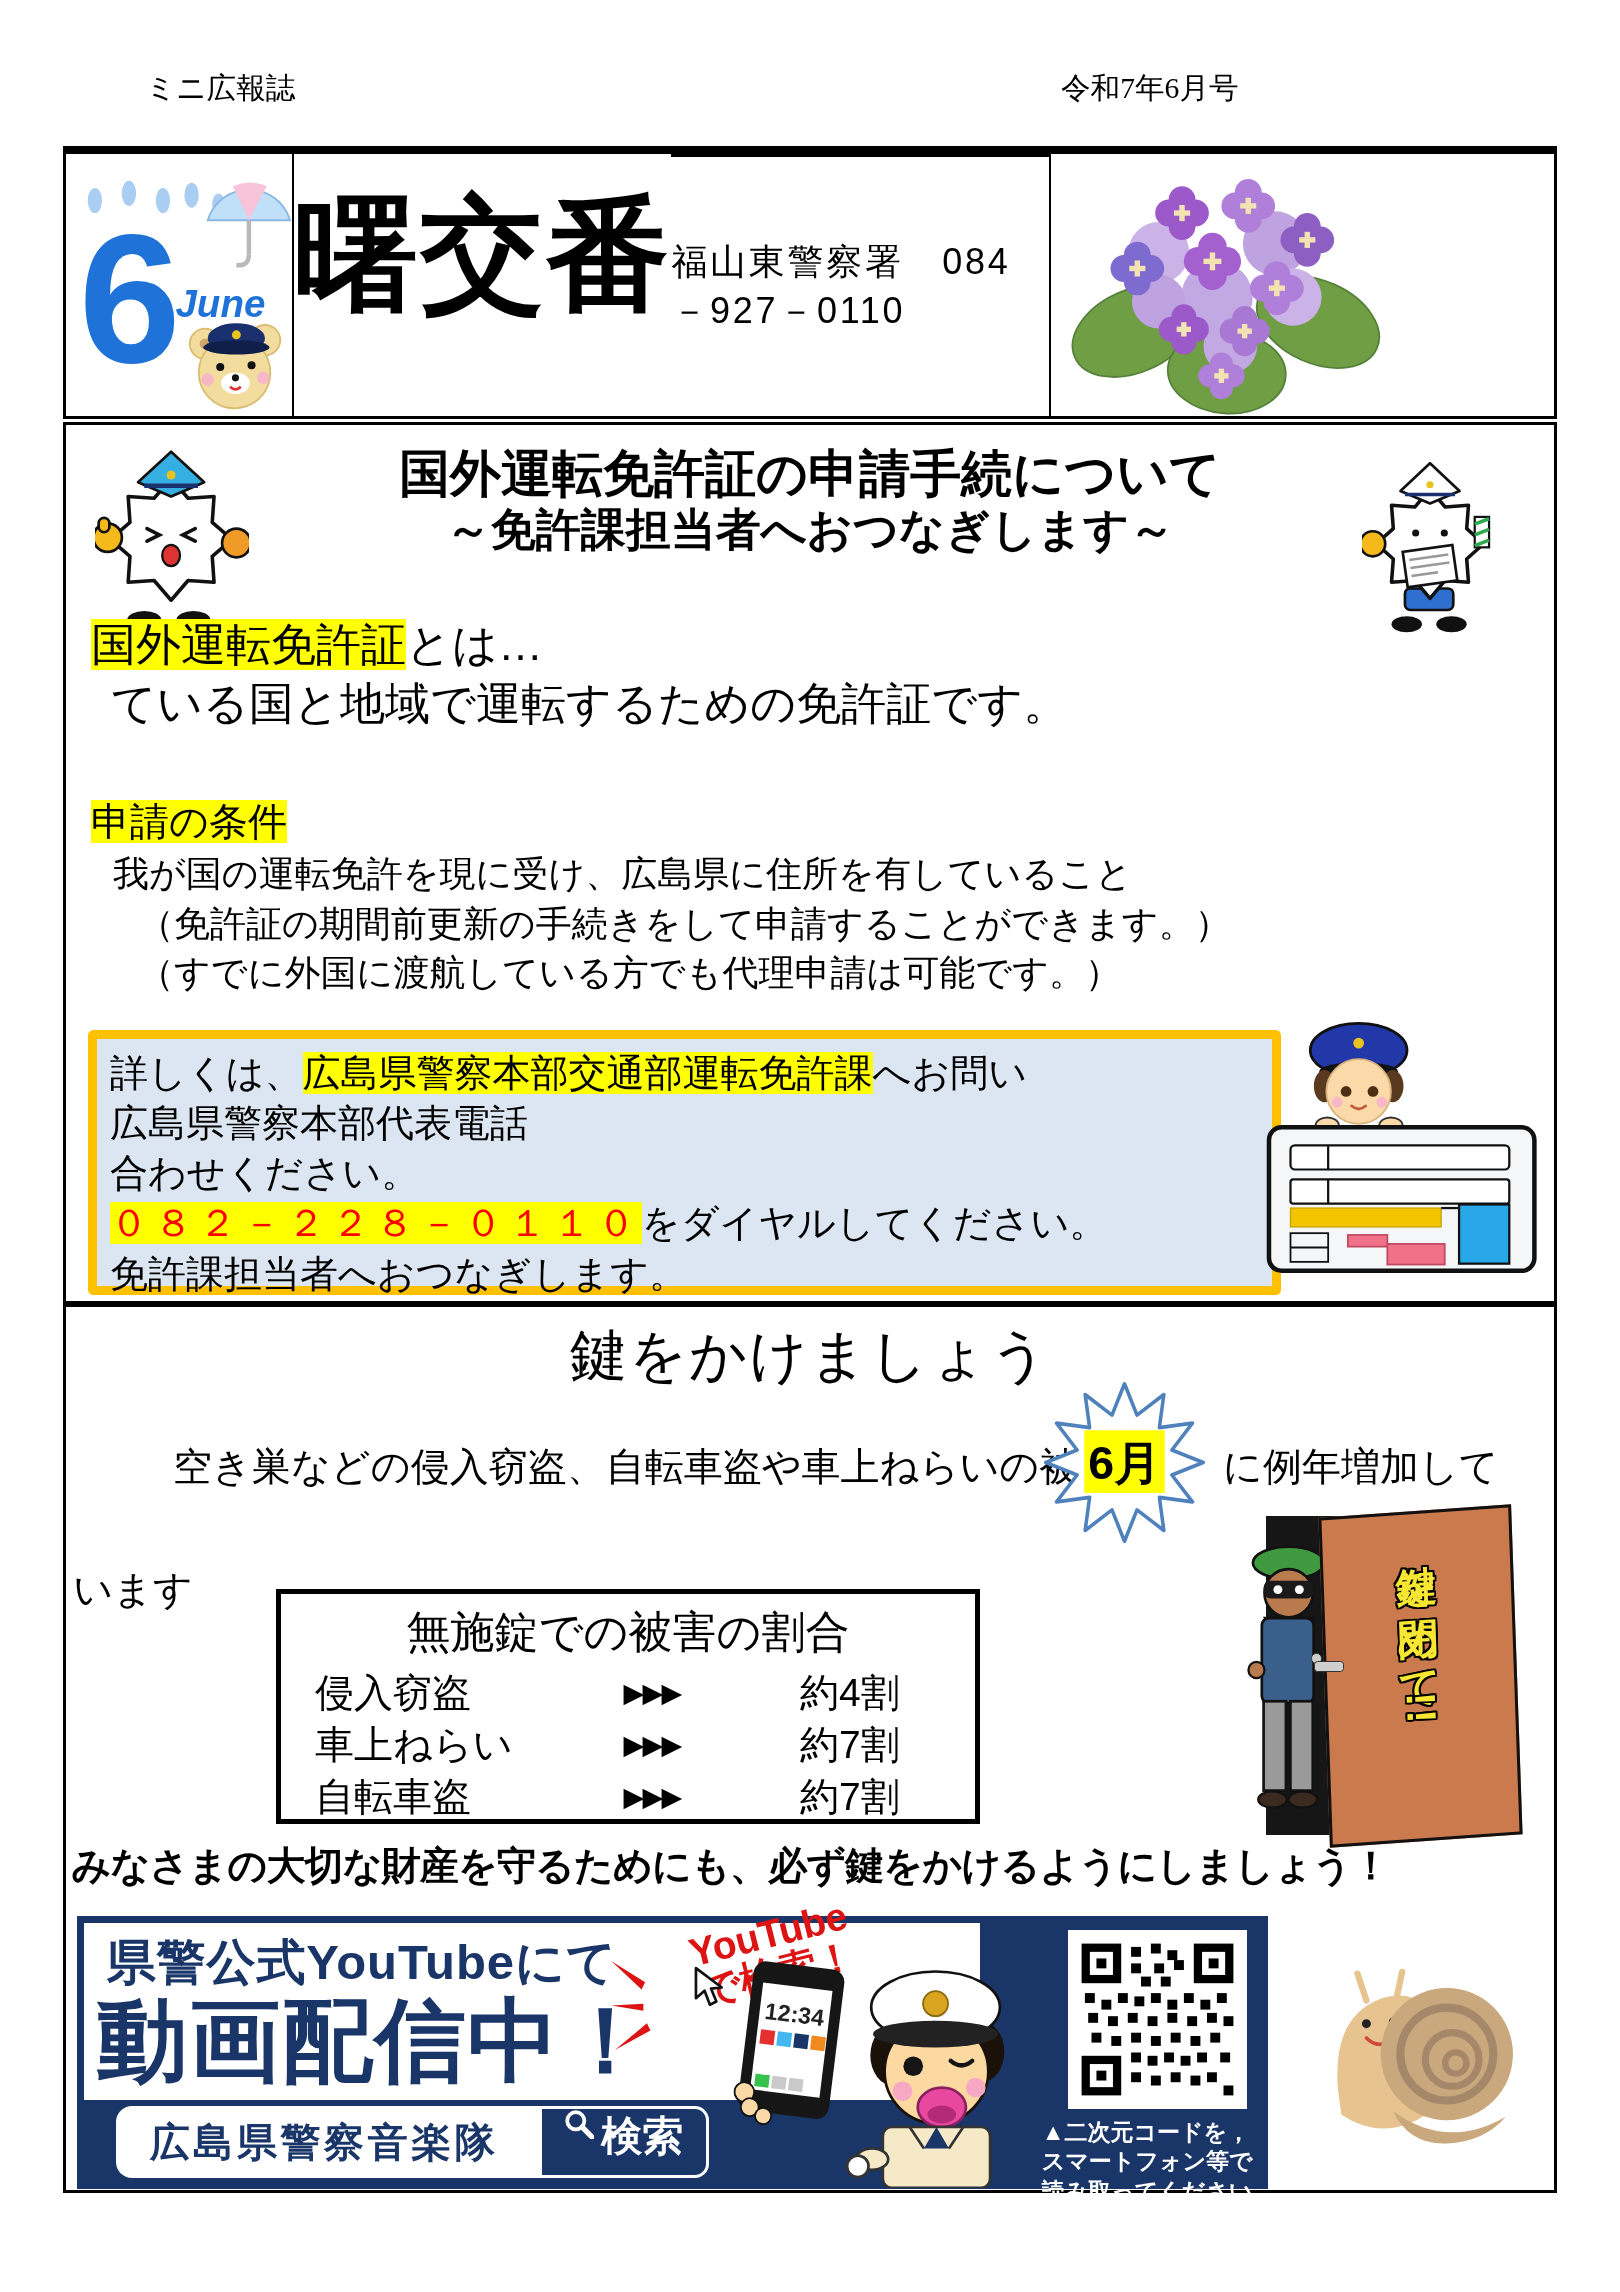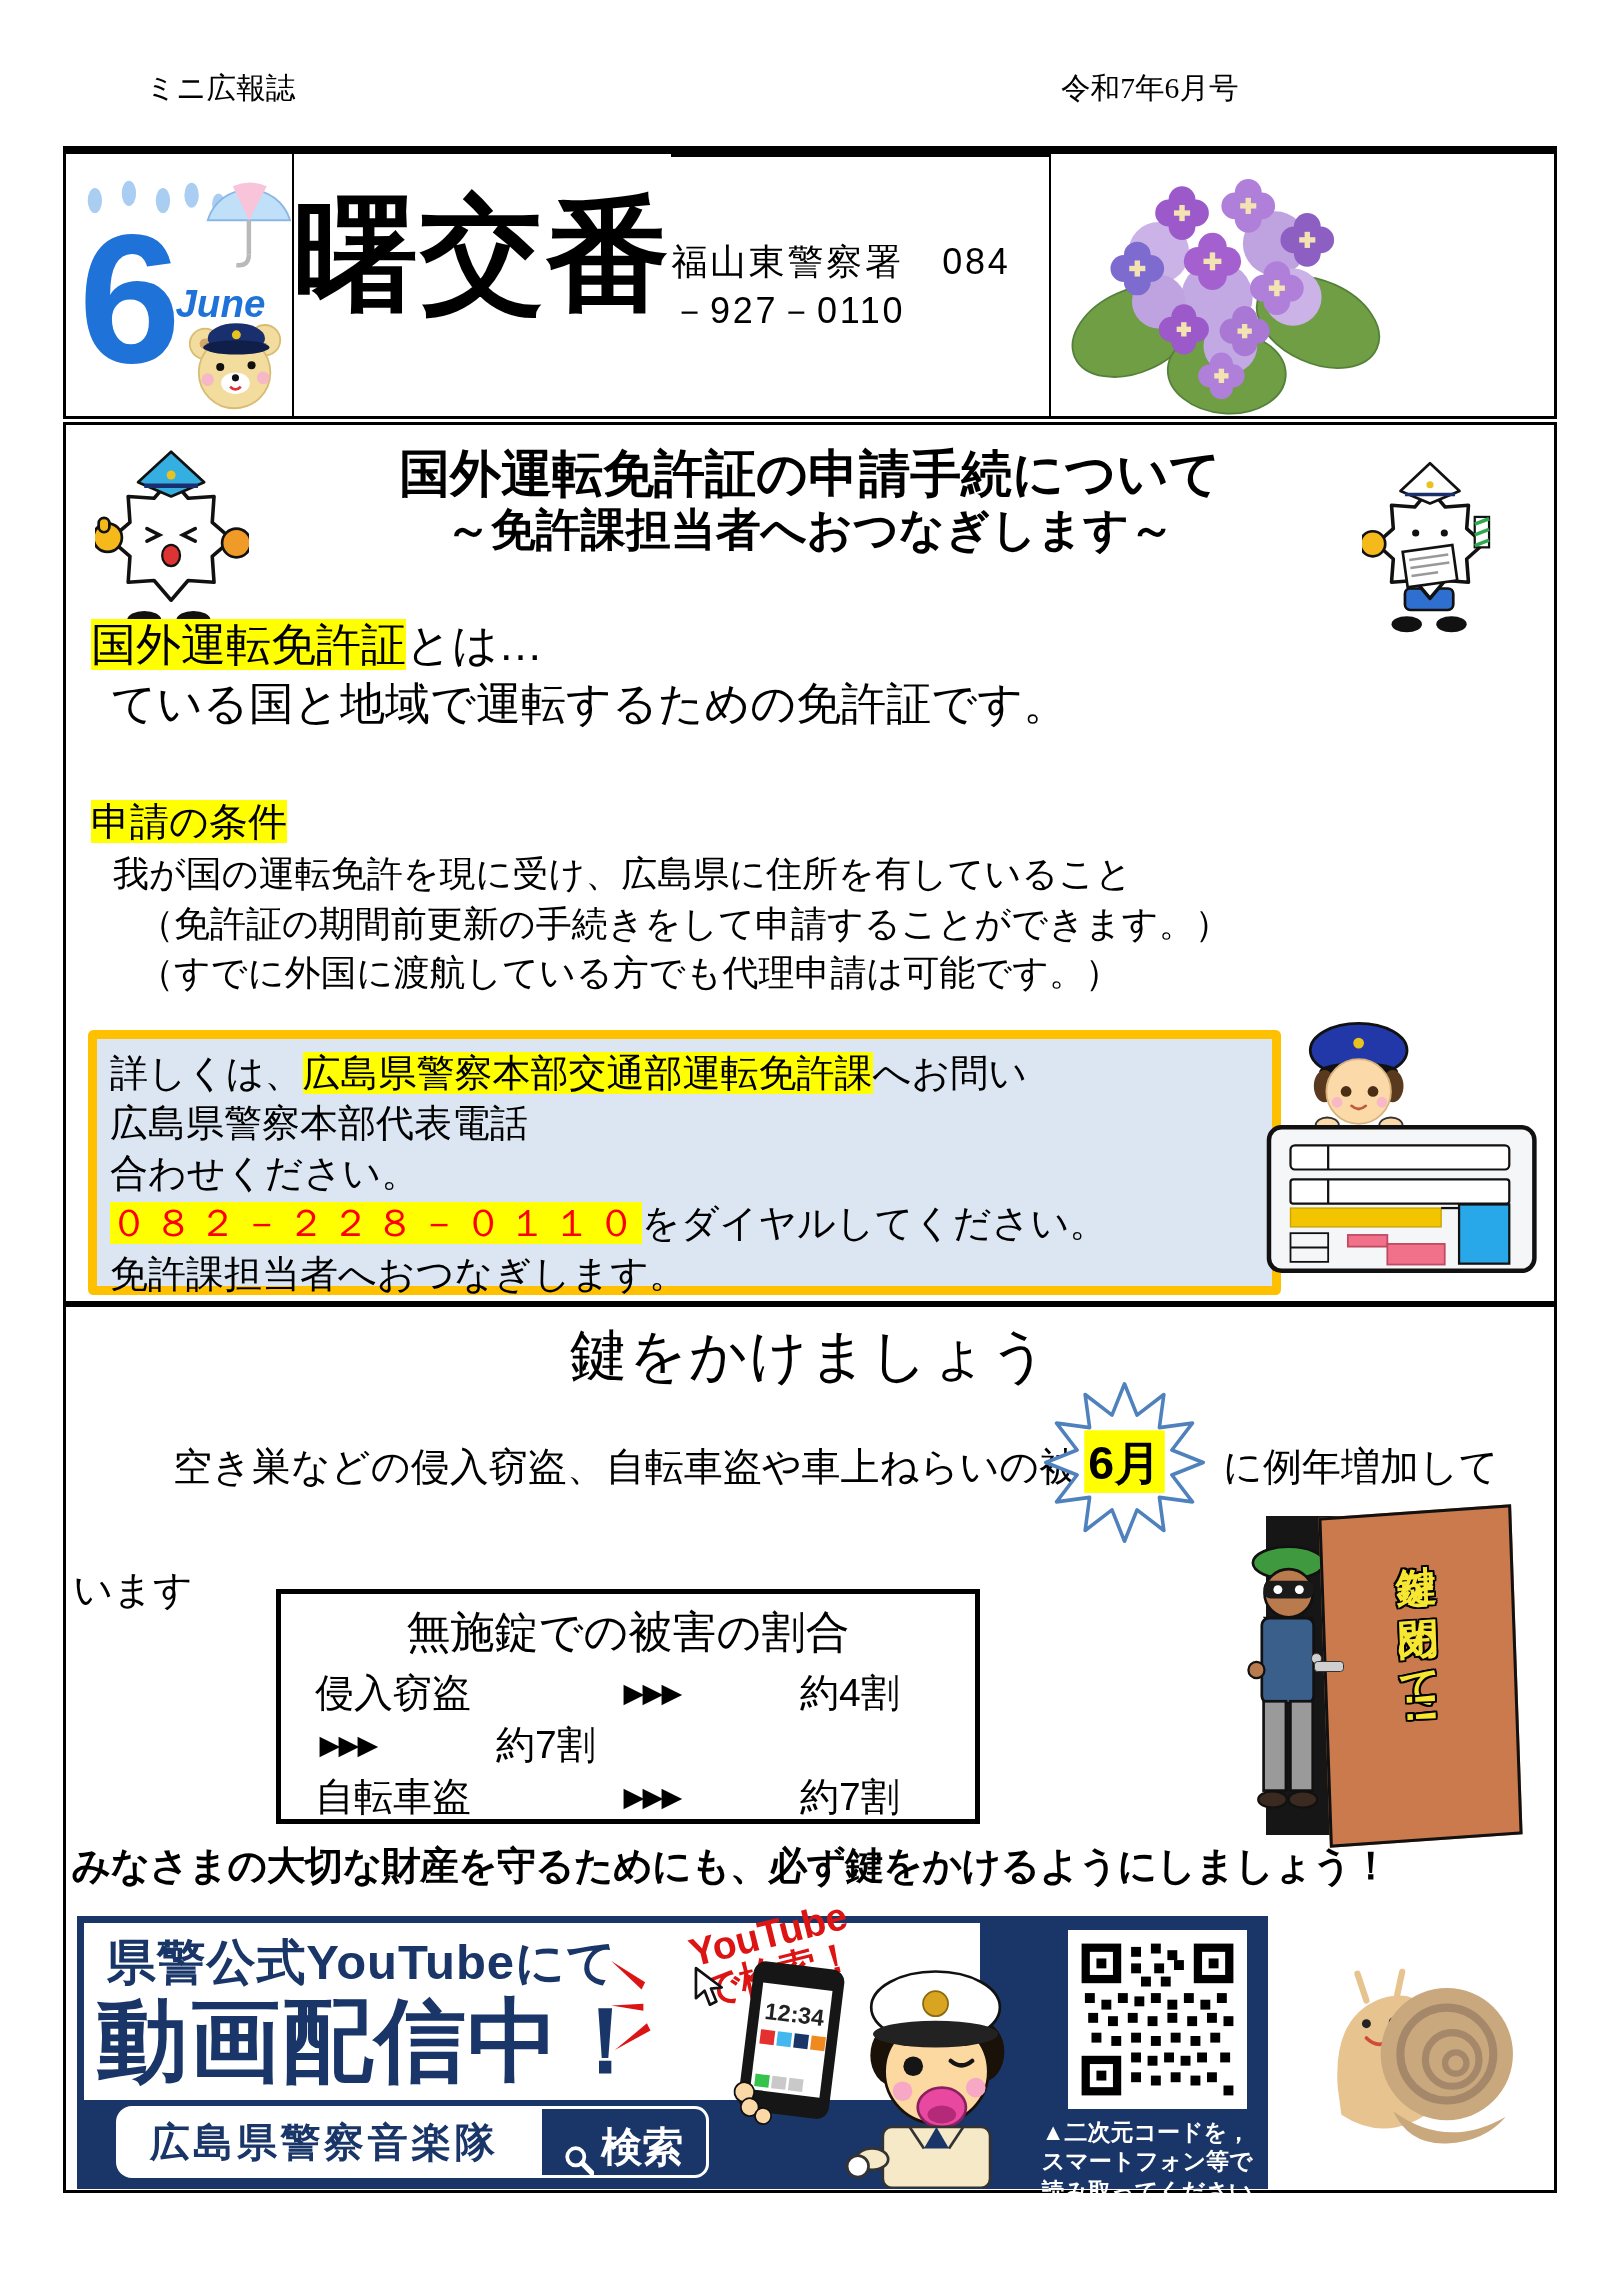--- a/index.html
+++ b/index.html
@@ -79,21 +79,21 @@
   .bn-t2 { position:absolute; left:19.7px; top:64px; font-size:91px; font-weight:bold; color:#1a3668; letter-spacing:1.8px; }
   .bn-red { position:absolute; left:575px; top:-1.8px; width:242px; transform:rotate(-14deg);
             color:#dd1414; font-weight:bold; font-size:39px; text-align:center; line-height:1.02; }
   .bn-rays { position:absolute; left:534px; top:36px; }
   .bn-phone { position:absolute; left:659px; top:47px; transform:rotate(7deg); }
   .bn-officer { position:absolute; left:754px; top:32px; }
   .search-pill { position:absolute; left:39px; top:190px; height:72px; display:flex; }
   .sp-query { width:423px; background:#fff; border-radius:16px 0 0 16px; display:flex; align-items:center;
               padding-left:34px; font-size:40px; font-weight:bold; color:#1a3668; letter-spacing:3.6px; }
   .sp-btn { width:170px; background:#1a3668; border:3.6px solid #fff; border-radius:0 14.3px 14.3px 0;
-            display:flex; align-items:flex-end; justify-content:center; gap:7.2px;
+            display:flex; align-items:flex-start; justify-content:center; gap:7.2px;
             color:#fff; font-size:41px; font-weight:bold; }
   .sp-cursor { position:absolute; left:616px; top:50px; }
   .qr-box { position:absolute; left:991px; top:14.3px; width:179px; height:179px; background:#fff; padding:7.2px; }
   .qr-cap { position:absolute; left:965px; top:202px; width:233px; color:#fff; font-size:23px; font-weight:bold; line-height:1.28; }
 
   .snail { position:absolute; left:1245px; top:647px; }
 </style>
 </head>
 <body>
 
@@ -337,20 +337,21 @@
     <div class="lock-line3">います</div>
 
     <div class="lock-table">
       <div class="lt-title">無施錠での被害の割合</div>
       <div class="lt-row">
         <span class="lt-label">侵入窃盗</span>
         <span class="lt-arrow">▶▶▶</span>
         <span class="lt-val">約4割</span>
       </div>
       <div class="lt-row">
+        <span class="lt-label">車上ねらい</span>
         <span class="lt-arrow">▶▶▶</span>
         <span class="lt-val">約7割</span>
       </div>
       <div class="lt-row">
         <span class="lt-label">自転車盗</span>
         <span class="lt-arrow">▶▶▶</span>
         <span class="lt-val">約7割</span>
       </div>
     </div>
 

